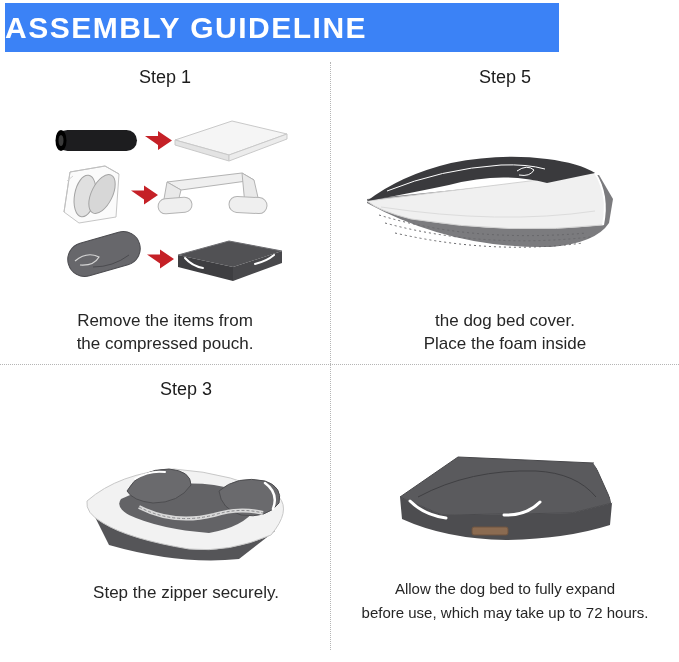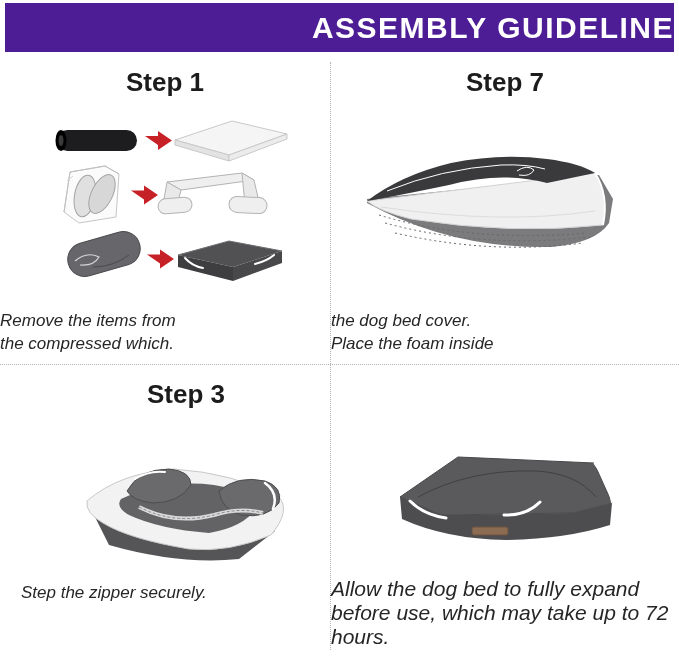--- a/index.html
+++ b/index.html
@@ -5,23 +5,23 @@
   html, body { margin: 0; padding: 0; }
   body {
     width: 679px; height: 662px;
     background: #ffffff;
     font-family: "Liberation Sans", sans-serif;
     position: relative;
     overflow: hidden;
   }
   .banner {
     position: absolute; left: 5px; top: 3px;
-    width: 669px; height: 49px;
-    background: #4c1d95;
-    display: flex; align-items: center; justify-content: flex-end;
+    width: 554px; height: 49px;
+    background: #3b82f6;
+    display: flex; align-items: center; justify-content: flex-start;
   }
   .banner-title {
     color: #ffffff;
     font-weight: bold;
     font-size: 30px;
     letter-spacing: 1.5px;
   }
   .v-divider {
     position: absolute; left: 330px; top: 62px;
     height: 588px; width: 0;
@@ -33,34 +33,35 @@
     border-top: 1px dotted #b5b5b5;
   }
   .quad { position: absolute; }
   #q1 { left: 0;     top: 53px;  width: 330px; height: 311px; }
   #q2 { left: 331px; top: 53px;  width: 348px; height: 311px; }
   #q3 { left: 0;     top: 365px; width: 330px; height: 297px; margin-left: 21px; }
   #q4 { left: 331px; top: 365px; width: 348px; height: 297px; }
   .step-title {
     position: absolute; top: 14px; left: 0; width: 100%;
     text-align: center;
-    font-size: 26px; font-weight: 700; color: #1c1c1c;
+    font-size: 18px; font-weight: 400; color: #1c1c1c;
   }
   .illus { position: absolute; }
   #q1 .illus { left: 15px; top: 56px; }
   #q2 .illus { left: 20px; top: 86px; }
   #q3 .illus { left: 48px; top: 62px; }
   #q4 .illus { left: 55px; top: 76px; }
   .caption {
     position: absolute; left: 0; width: 100%;
-    font-size: 17px; line-height: 23px; color: #262626; font-style: italic;
+    text-align: center;
+    font-size: 17px; line-height: 23px; color: #262626;
   }
   #q1 .caption, #q2 .caption { top: 256px; }
   #q3 .caption { top: 216px; }
-  #q4 .caption { top: 212px; font-size: 21px; line-height: 24px; }
+  #q4 .caption { top: 212px; font-size: 15px; line-height: 24px; }
   .arrow { fill: #c52127; }
 </style>
 </head>
 <body>
 
 <div class="banner">
   <div class="banner-title">ASSEMBLY GUIDELINE</div>
 </div>
 
 <div class="v-divider"></div>
@@ -116,26 +117,26 @@
       <polygon points="163,146 218,158 218,172 163,158" fill="#3e3e41"></polygon>
       <polygon points="218,158 267,142 267,154 218,172" fill="#48484b"></polygon>
       <polyline points="163,146 214,132 267,142" fill="none" stroke="#6e6e72"></polyline>
       <path d="M170,149 q7,8 18,10" stroke="#ffffff" stroke-width="2" fill="none" stroke-linecap="round"></path>
       <path d="M240,155 q12,-3 19,-9" stroke="#ffffff" stroke-width="2" fill="none" stroke-linecap="round"></path>
     </g>
   </svg>
 
   <div class="caption">
     <div>Remove the items from</div>
-    <div>the compressed which.</div>
+    <div>the compressed pouch.</div>
   </div>
 </div>
 
 <div class="quad" id="q2">
-  <div class="step-title">Step 7</div>
+  <div class="step-title">Step 5</div>
 
   <svg class="illus" width="300" height="135" viewBox="0 0 300 135">
     <g>
 
       <path d="M16,64 Q100,110 200,108 Q245,104 258,84 L262,60 L248,36 L16,60 Z" fill="#7b7b7e"></path>
       <path d="M28,76 Q120,104 236,94" stroke="#68686b" stroke-dasharray="2,3" fill="none"></path>
       <path d="M34,84 Q130,110 240,98" stroke="#68686b" stroke-dasharray="2,3" fill="none"></path>
       <path d="M44,94 Q140,116 232,104" stroke="#68686b" stroke-dasharray="2,3" fill="none"></path>
 
       <path d="M16,62 L244,34 Q258,56 252,86 Q160,96 60,80 Q28,72 16,62 Z" fill="#f0f0f0" stroke="#d2d2d2"></path>

